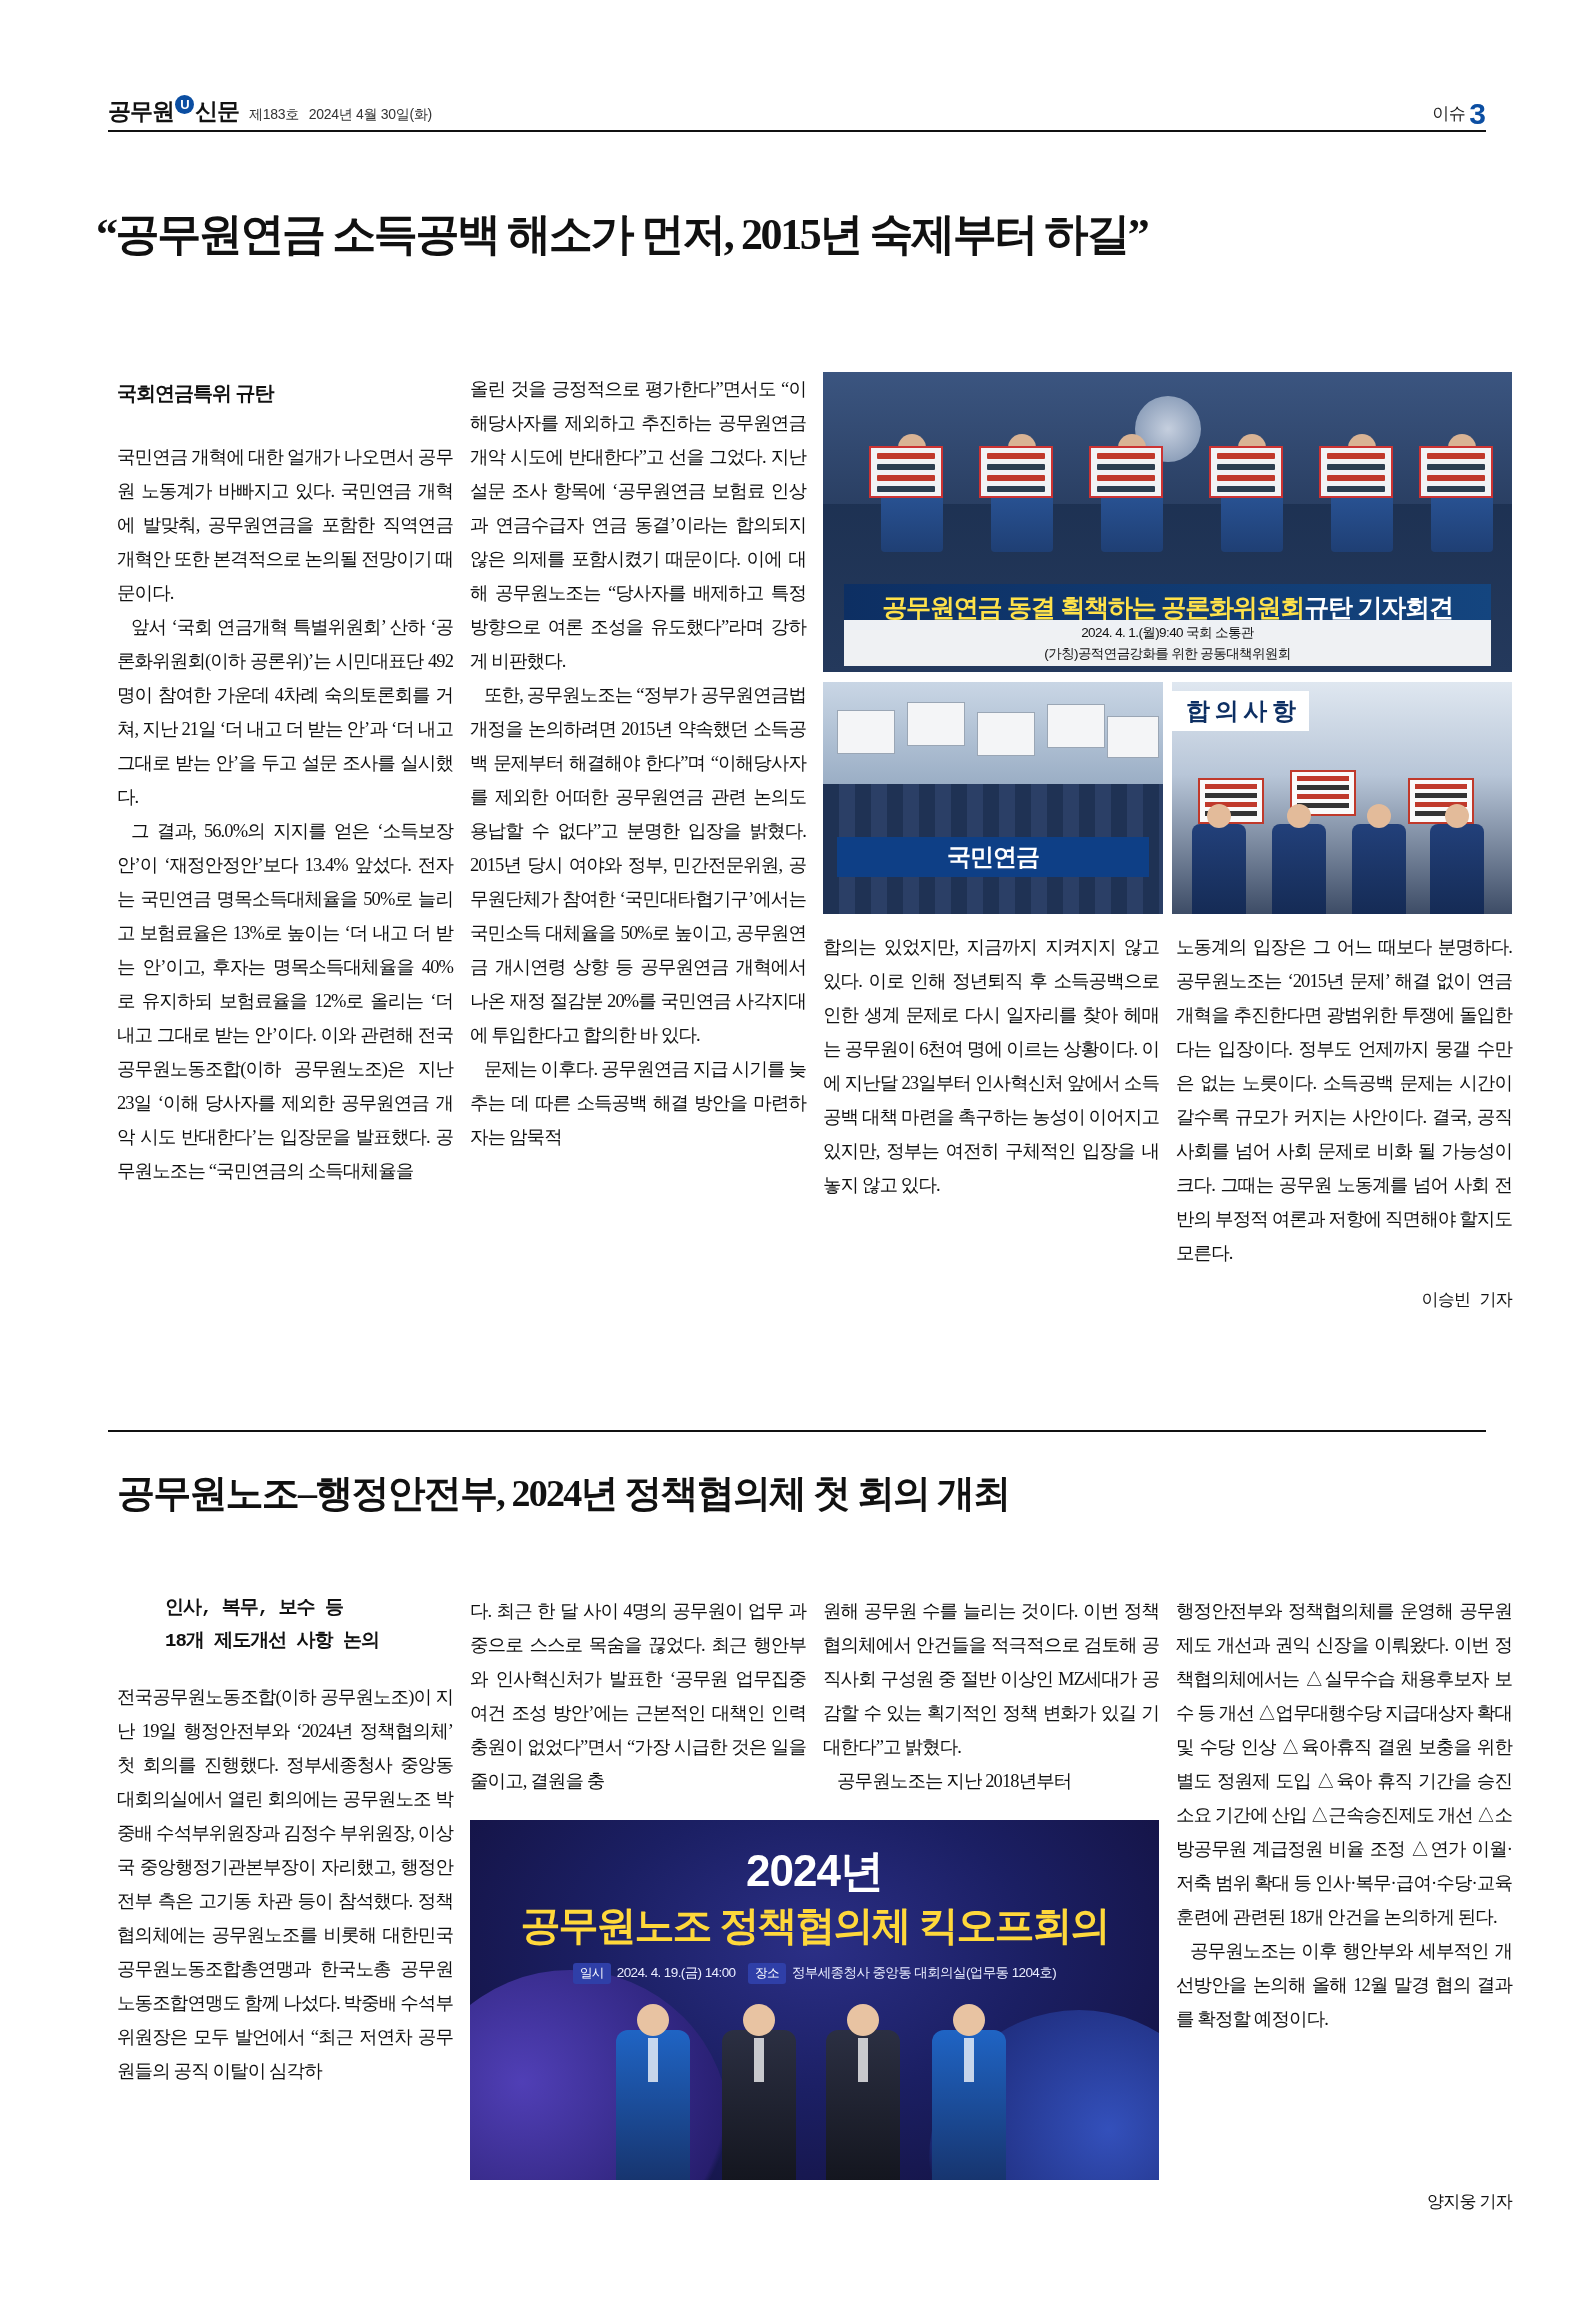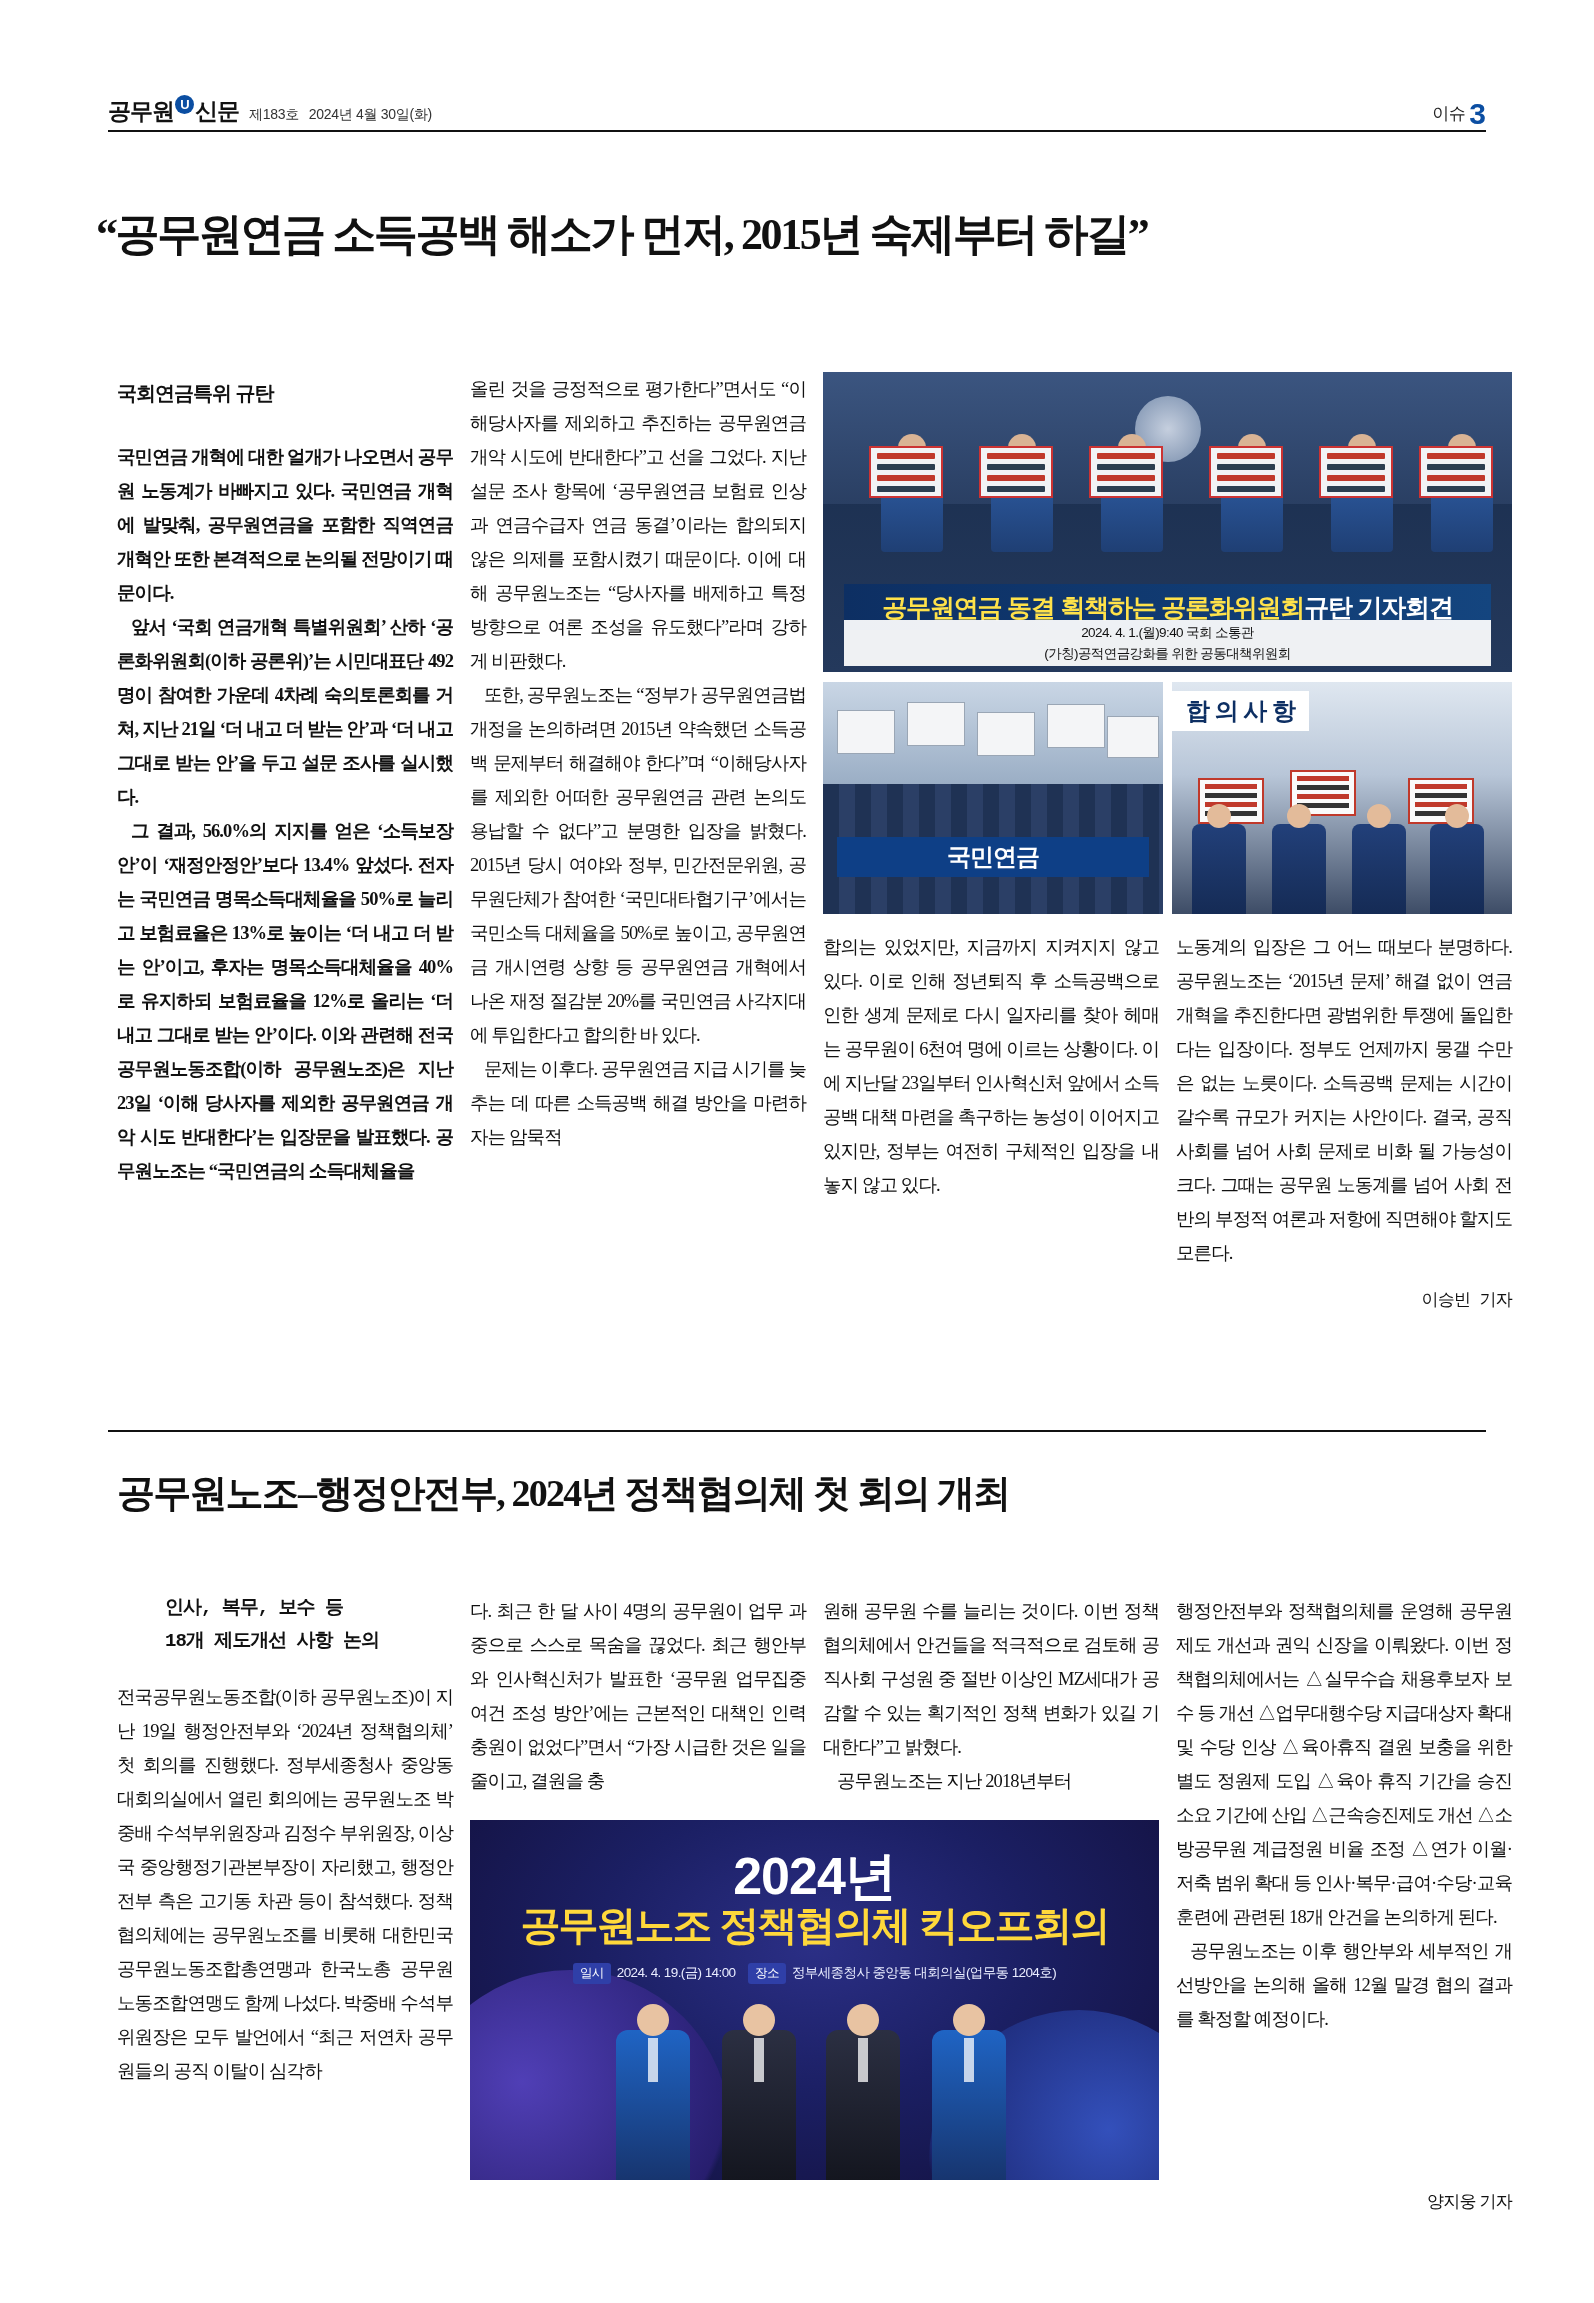--- a/index.html
+++ b/index.html
@@ -128,21 +128,21 @@
   }
   .col p {
     margin: 0;
     text-indent: 0;
   }
   .col p.indent {
     text-indent: 14px;
   }
 
   
-  #a1-col1 { left: 117px;  top: 440px;  width: 336px; font-weight: bold; }
+  #a1-col1 { left: 117px;  top: 440px;  width: 336px; }
   #a1-col2 { left: 470px;  top: 372px;  width: 336px; }
   #a1-col3 { left: 823px;  top: 930px;  width: 336px; }
   #a1-col4 { left: 1176px; top: 930px;  width: 336px; }
 
   .byline {
     font-family: Liberation Mono, monospace;
     font-size: 17px;
     letter-spacing: -0.8px;
     text-align: right;
     margin-top: 14px;
@@ -359,21 +359,21 @@
     position:absolute; right:-70px; bottom:-130px;
     width:300px;height:300px;border-radius:50%;
     background: radial-gradient(circle at 60% 40%, #3b5fd8, #1c2a78 70%, rgba(0,0,0,0) 72%);
     opacity:.8;
   }
   .kp-year {
     position:absolute; left:0; right:0; top:22px;
     text-align:center;
     font-family:"Liberation Sans", sans-serif;
     font-weight:bold;
-    font-size:52px;
+    font-size:44px;
     color:#ffffff;
     letter-spacing:-1px;
   }
   .kp-title {
     position:absolute; left:0; right:0; top:78px;
     text-align:center;
     font-family:"Liberation Sans", sans-serif;
     font-weight:bold;
     font-size:40px;
     color:#ffd83b;

